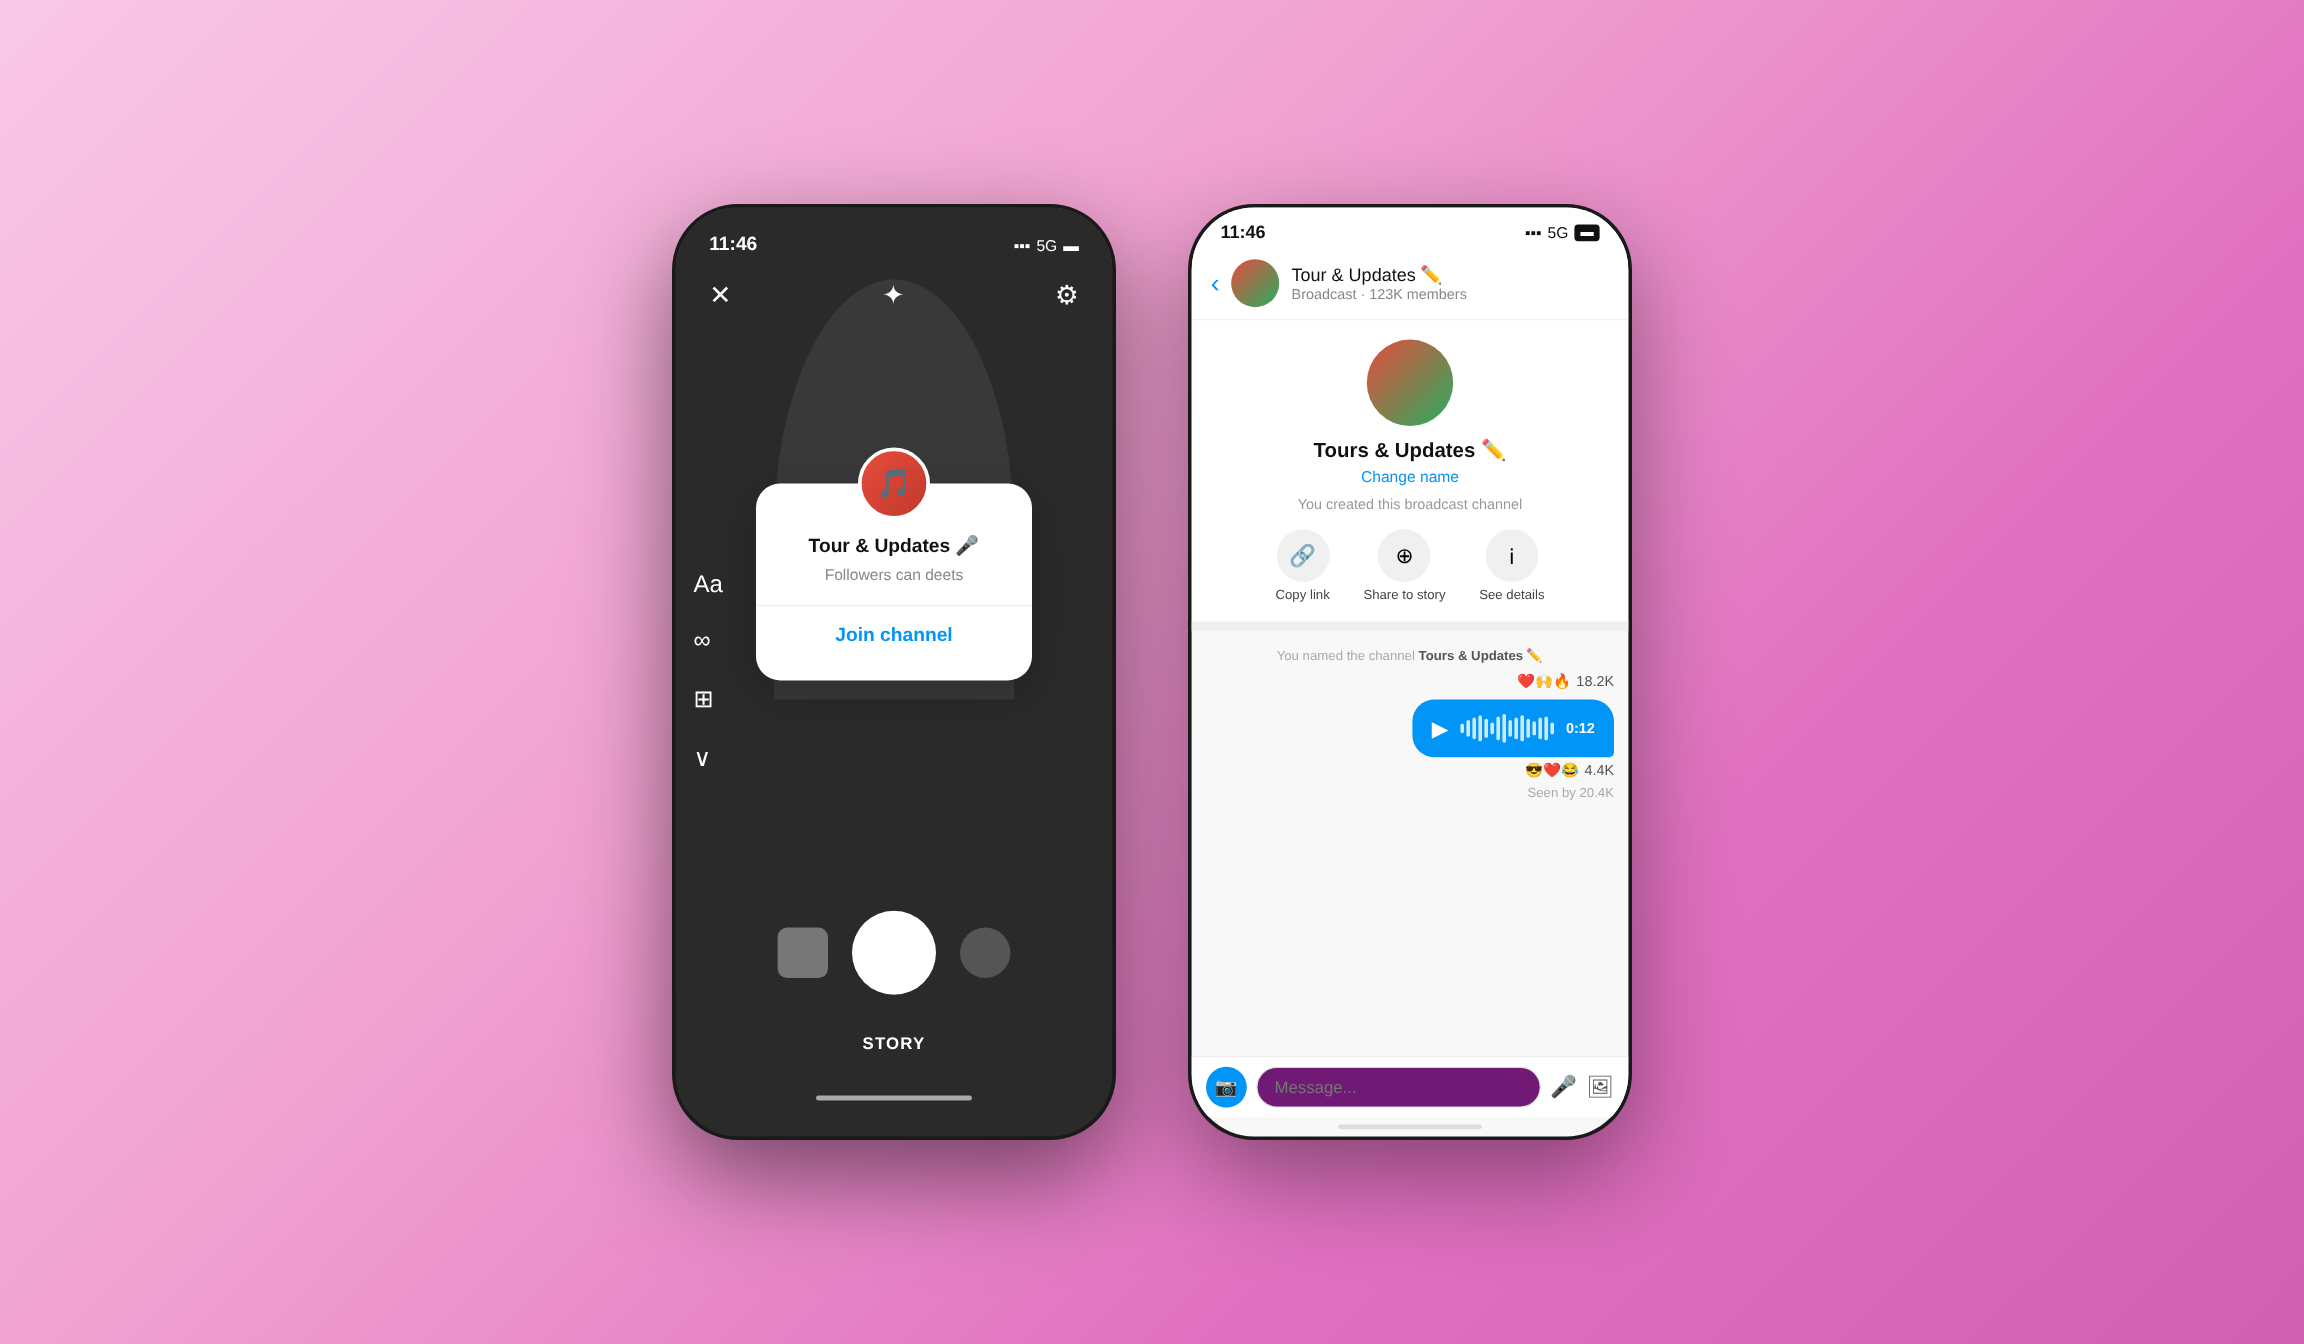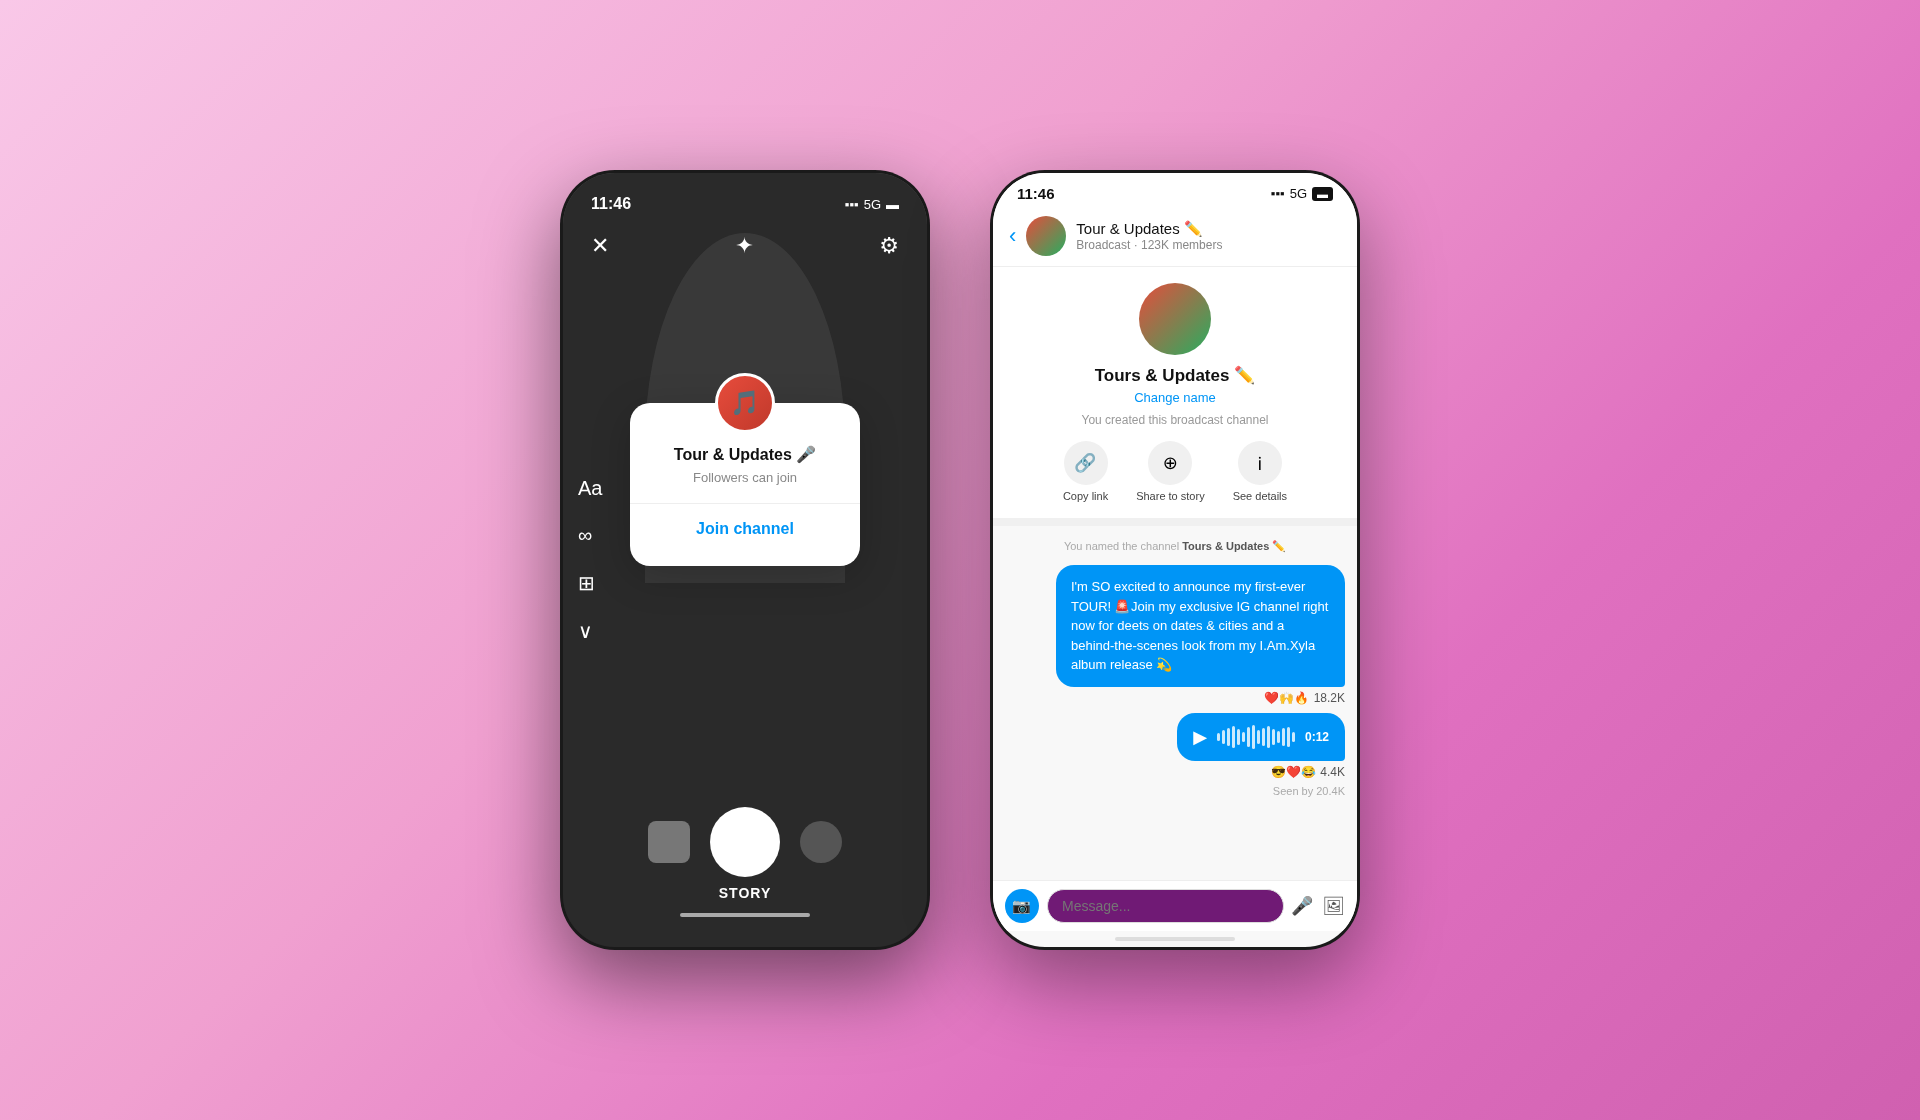--- a/index.html
+++ b/index.html
@@ -169,21 +169,21 @@
     }
     
     .bottom-controls {
       position: absolute;
       bottom: 30px;
       left: 0;
       right: 0;
       display: flex;
       flex-direction: column;
       align-items: center;
-      gap: 8px;
+      gap: 32px;
       z-index: 10;
     }
     .shutter-btn {
       width: 70px;
       height: 70px;
       border-radius: 50%;
       background: white;
       border: 4px solid rgba(255,255,255,0.4);
       cursor: pointer;
     }
@@ -490,21 +490,21 @@
         <div class="left-sidebar">
           <span class="sidebar-icon">Aa</span>
           <span class="sidebar-icon">∞</span>
           <span class="sidebar-icon">⊞</span>
           <span class="sidebar-icon">∨</span>
         </div>
 
         <div class="channel-popup">
           <div class="popup-avatar">🎵</div>
           <div class="popup-title">Tour &amp; Updates 🎤</div>
-          <div class="popup-subtitle">Followers can join</div>
+          <div class="popup-subtitle">Followers can deets</div>
           <div class="popup-divider"></div>
           <button class="join-btn">Join channel</button>
         </div>
 
         <div class="bottom-controls">
           <div class="bottom-row">
             <div class="gallery-thumb" style="background:#777;"></div>
             <div class="shutter-btn"></div>
             <div class="gallery-thumb" style="background:#555;border-radius:50%;"></div>
           </div>
@@ -555,23 +555,20 @@
             <span class="action-label">See details</span>
           </div>
         </div>
       </div>
 
       <div class="chat-body">
         <div class="system-msg">
           You named the channel <span>Tours &amp; Updates ✏️</span>
         </div>
 
-        <div class="msg-bubble-blue">
-          <span>I'm SO excited to announce my first-ever TOUR! 🚨Join my exclusive IG channel right now for deets on dates &amp; cities and a behind-the-scenes look from my I.Am.Xyla album release 💫</span>
-        </div>
         <div class="msg-reactions">
           <span>❤️🙌🔥</span>
           <span>18.2K</span>
         </div>
 
         <div class="audio-bubble">
           <span class="play-btn">▶</span>
           <div class="waveform">
             <div class="wave-bar" style="height:8px;"></div>
             <div class="wave-bar" style="height:14px;"></div>

